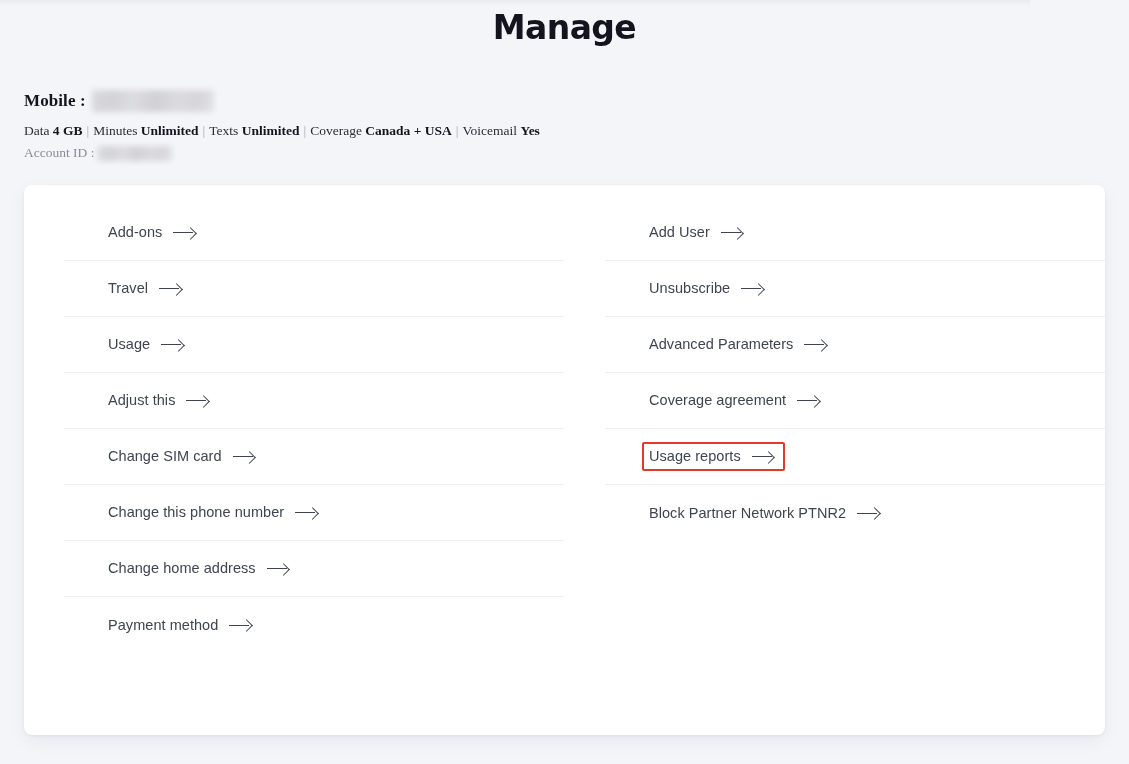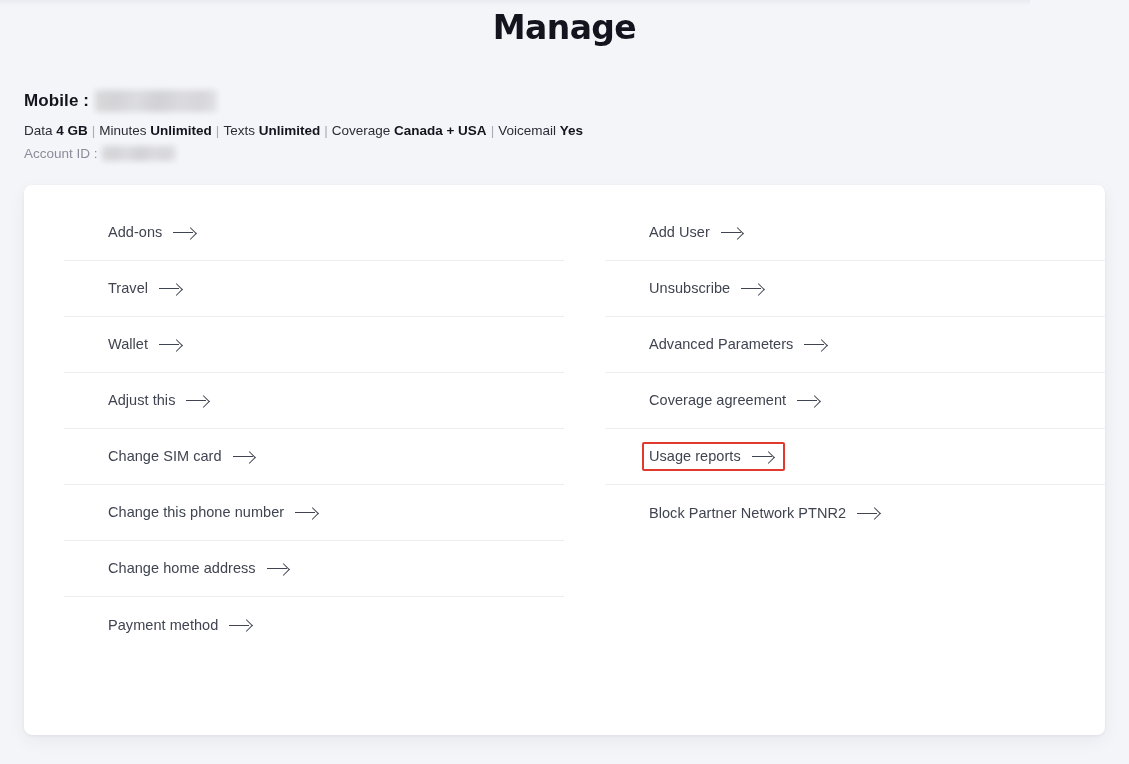--- a/index.html
+++ b/index.html
@@ -38,20 +38,21 @@
     letter-spacing: -0.6px;
     color: #14141e;
     font-family: "DejaVu Sans", sans-serif;
   }
 
   
   .summary {
     position: absolute;
     top: 88px;
     left: 24px;
+    font-family: Liberation Serif, serif;
   }
   .summary-line1 {
     display: flex;
     align-items: center;
     height: 26px;
   }
   .mobile-label {
     font-size: 17px;
     font-weight: 700;
     color: #14141e;
@@ -199,21 +200,21 @@
             </div>
           </div>
           <div class="row">
             <div class="row-link">
               <span class="label">Travel</span>
               <span class="arrow-icon"></span>
             </div>
           </div>
           <div class="row">
             <div class="row-link">
-              <span class="label">Wallet</span>
+              <span class="label">Usage</span>
               <span class="arrow-icon"></span>
             </div>
           </div>
           <div class="row">
             <div class="row-link">
               <span class="label">Adjust this</span>
               <span class="arrow-icon"></span>
             </div>
           </div>
           <div class="row">

